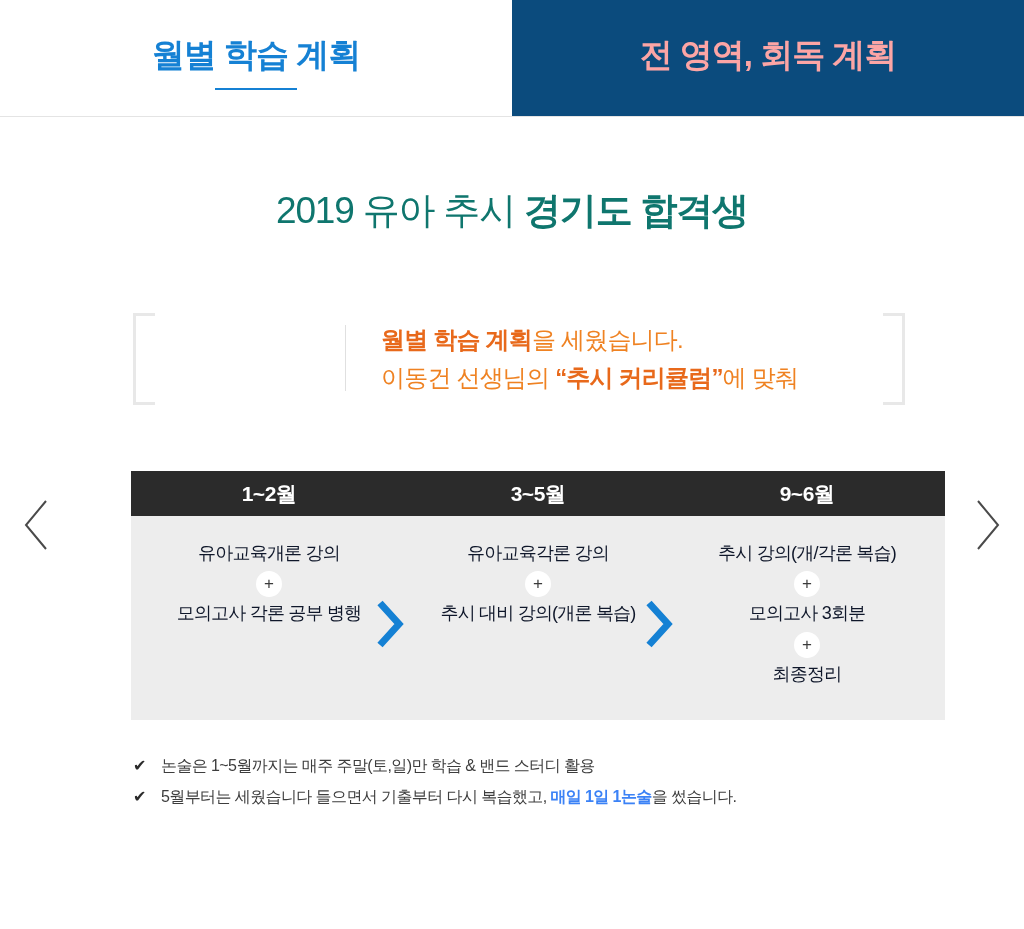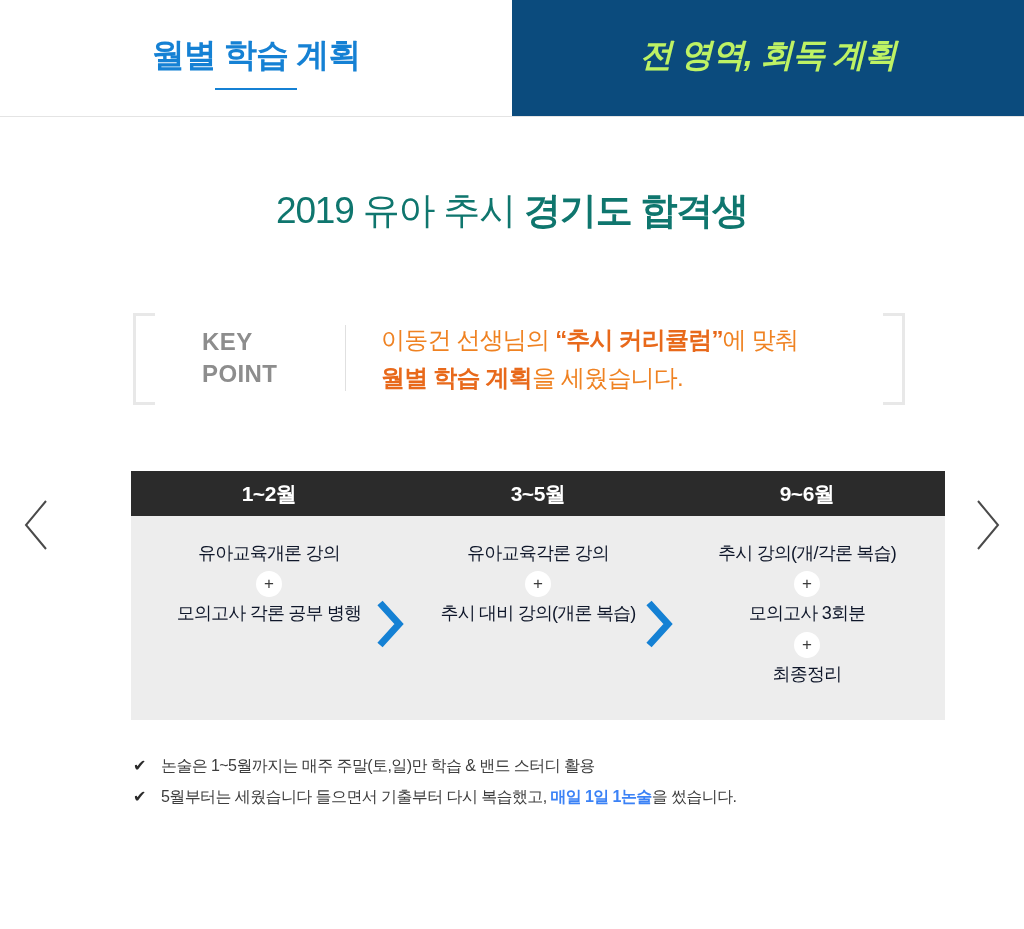--- a/index.html
+++ b/index.html
@@ -49,21 +49,21 @@
 
   .tab-label {
     font-size: 33px;
     font-weight: bold;
     letter-spacing: -1px;
     line-height: 1;
     margin-top: -8px;
   }
 
   .tab-active .tab-label { color: #1581d4; }
-  .tab-inactive .tab-label { color: #bef264; font-style: italic; }
+  .tab-inactive .tab-label { color: #fca5a5; }
 
   .tab-underline {
     position: absolute;
     left: 50%;
     transform: translateX(-50%);
     bottom: 26px;
     width: 82px;
     height: 2px;
     background: #1581d4;
   }
@@ -272,30 +272,26 @@
   </div>
 
   <div class="main-title">
     <span class="light">2019 유아 추시 </span><span class="bold">경기도 합격생</span>
   </div>
 
   <div class="keypoint">
     <span class="bracket bracket-left"></span>
     <span class="bracket bracket-right"></span>
 
-    <div class="keypoint-label">
-      <div>KEY</div>
-      <div>POINT</div>
-    </div>
 
     <span class="keypoint-divider"></span>
 
     <div class="keypoint-text">
+      <div><span class="kbold">월별 학습 계획</span><span>을 세웠습니다.</span></div>
       <div><span>이동건 선생님의 </span><span class="kbold">“추시 커리큘럼”</span><span>에 맞춰</span></div>
-      <div><span class="kbold">월별 학습 계획</span><span>을 세웠습니다.</span></div>
     </div>
   </div>
 
   <div class="nav-chevron nav-prev">
     <svg width="34" height="60" viewBox="0 0 34 60">
       <polyline points="26,6 6,30 26,54" fill="none" stroke="#4a4a4a" stroke-width="2"></polyline>
     </svg>
   </div>
 
   <div class="nav-chevron nav-next">

